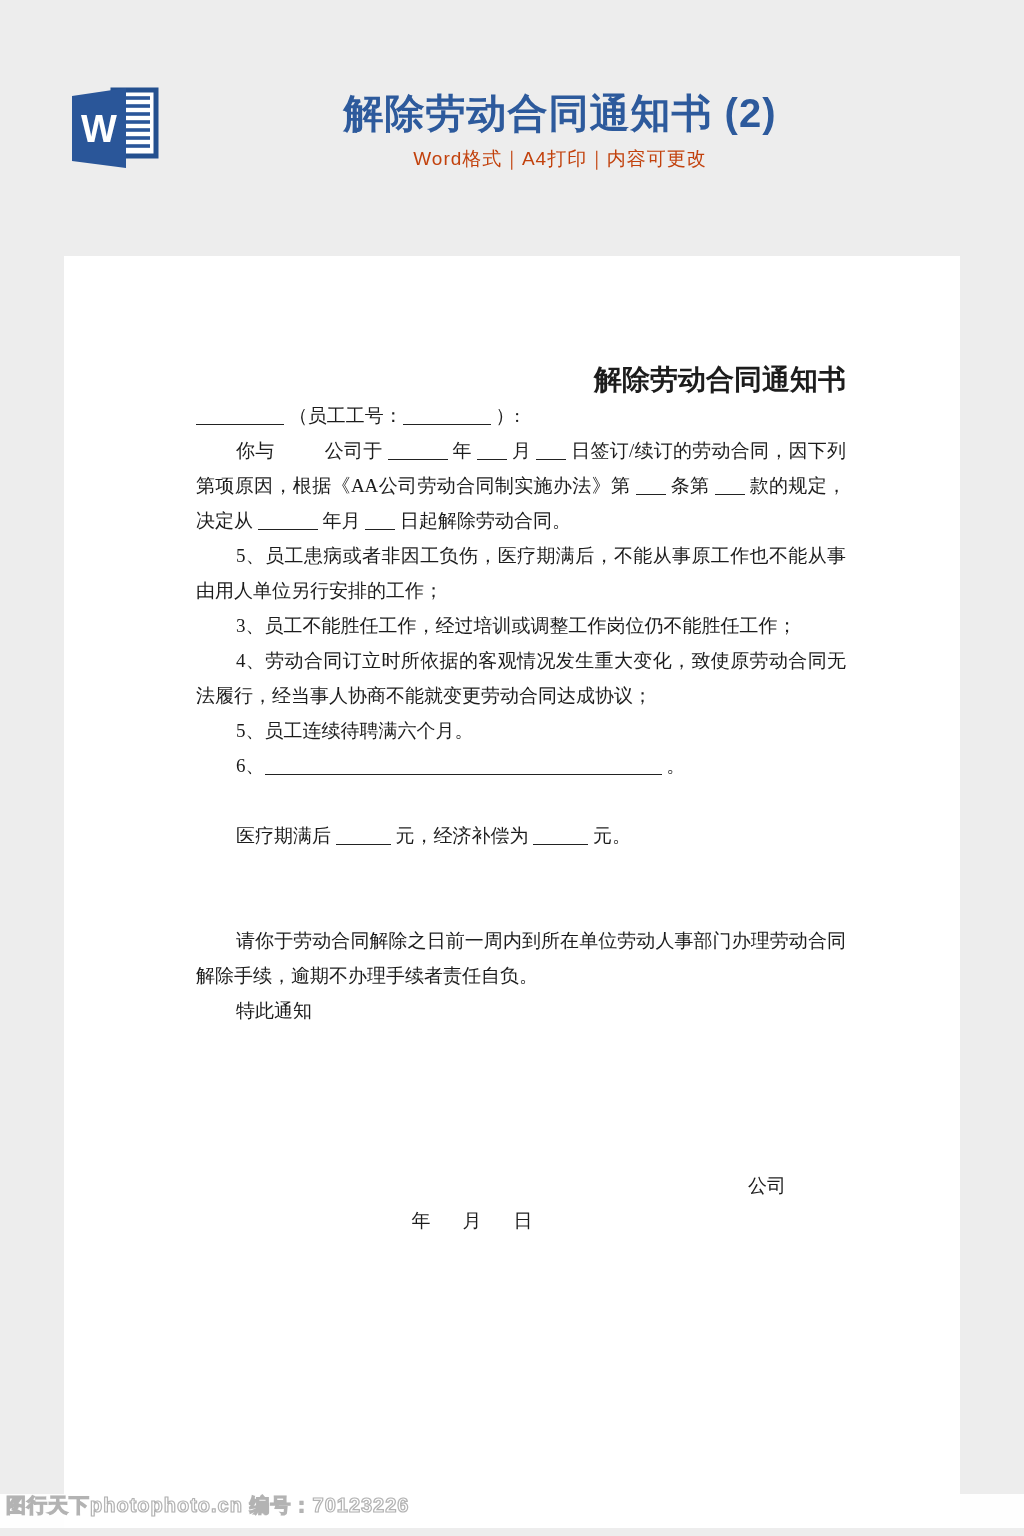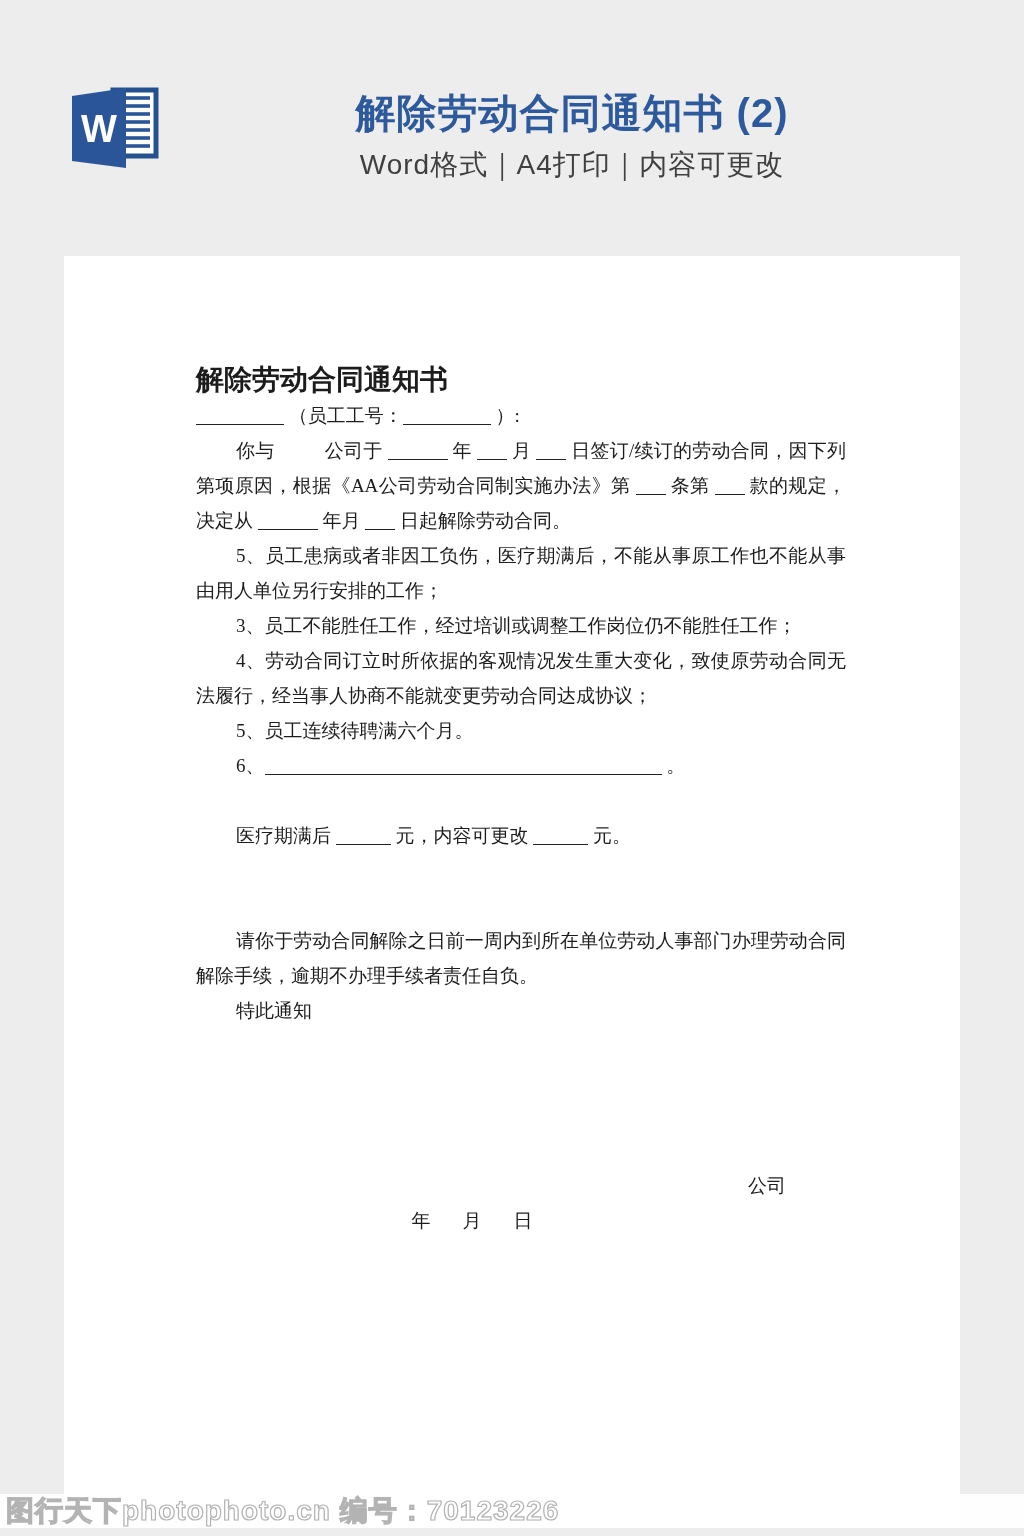--- a/index.html
+++ b/index.html
@@ -6,40 +6,40 @@
   body {
     width:1024px; height:1536px;
     background:#ededed;
     position:relative;
     overflow:hidden;
     font-family:"Liberation Sans", sans-serif;
   }
 
   
   .word-icon { position:absolute; left:66px; top:87px; width:94px; height:88px; }
-  .header { position:absolute; left:172px; top:90px; width:800px; text-align:center; }
+  .header { position:absolute; left:160px; top:90px; width:800px; text-align:center; }
   .app-title {
     font-size:40px; font-weight:bold; color:#2d5a9c;
     letter-spacing:1px; line-height:46px;
   }
-  .app-sub { margin-top:10px; font-size:28px; color:#404040; letter-spacing:1px; }
+  .app-sub { margin-top:10px; font-size:19px; color:#c2410c; letter-spacing:1px; }
 
   
   .page {
     position:absolute; left:64px; top:256px;
     width:896px; height:1272px; background:#ffffff;
   }
   .content {
     padding:106px 114px 0 132px;
     font-family:"Liberation Serif", serif;
     font-size:19px; line-height:35px; color:#1c1c1c;
     text-align:justify;
   }
   .doc-title {
-    text-align:left; font-size:28px; font-weight:bold;
+    text-align:right; font-size:28px; font-weight:bold;
     line-height:36px; margin:0 0 64px 0;
   }
   .content p { margin:0; }
   .ind { text-indent:40px; }
   .gap { display:inline-block; width:50px; }
   .bl {
     display:inline-block; height:1em;
     border-bottom:1px solid #222; vertical-align:-3px;
   }
   .w88 { width:88px; } .w60 { width:60px; } .w30 { width:30px; }
@@ -51,21 +51,21 @@
   .sig-date    { text-align:center; padding-right:98px; }
   .sig-date span + span { margin-left:32px; }
 
   
   .wm-bar {
     position:absolute; left:0; top:1494px; width:1024px; height:34px;
     background:rgba(255,255,255,0.93);
   }
   .wm-text {
     position:absolute; left:6px; top:1492px;
-    font-size:28px; font-weight:bold; letter-spacing:1px;
+    font-size:20px; font-weight:bold; letter-spacing:1px;
     color:#ffffff;
     -webkit-text-stroke:1.2px #b3b3b3;
     text-shadow:0 0 1px #c9c9c9;
     white-space:nowrap;
   }
 </style>
 </head>
 <body>
 
 <div class="word-icon">
@@ -99,21 +99,21 @@
 
     <p class="ind"><span>你与</span><span class="gap"></span><span>公司于</span> <span class="bl w60"></span> <span>年</span> <span class="bl w30"></span> <span>月</span> <span class="bl w30"></span> <span>日签订/续订的劳动合同，因下列第项原因，根据《AA公司劳动合同制实施办法》第</span> <span class="bl w30"></span> <span>条第</span> <span class="bl w30"></span> <span>款的规定，决定从</span> <span class="bl w60"></span> <span>年月</span> <span class="bl w30"></span> <span>日起解除劳动合同。</span></p>
 
     <p class="ind">5、员工患病或者非因工负伤，医疗期满后，不能从事原工作也不能从事由用人单位另行安排的工作；</p>
     <p class="ind">3、员工不能胜任工作，经过培训或调整工作岗位仍不能胜任工作；</p>
     <p class="ind">4、劳动合同订立时所依据的客观情况发生重大变化，致使原劳动合同无法履行，经当事人协商不能就变更劳动合同达成协议；</p>
     <p class="ind">5、员工连续待聘满六个月。</p>
 
     <p class="ind after-item6"><span>6、</span><span class="bl w397"></span> <span>。</span></p>
 
-    <p class="ind after-comp"><span>医疗期满后</span> <span class="bl w55"></span> <span>元，内容可更改</span> <span class="bl w55"></span> <span>元。</span></p>
+    <p class="ind after-comp"><span>医疗期满后</span> <span class="bl w55"></span> <span>元，经济补偿为</span> <span class="bl w55"></span> <span>元。</span></p>
 
     <p class="ind">请你于劳动合同解除之日前一周内到所在单位劳动人事部门办理劳动合同解除手续，逾期不办理手续者责任自负。</p>
     <p class="ind after-notice">特此通知</p>
 
     <p class="sig-company">公司</p>
     <p class="sig-date"><span>年</span><span>月</span><span>日</span></p>
 
   </div>
 </div>
 

